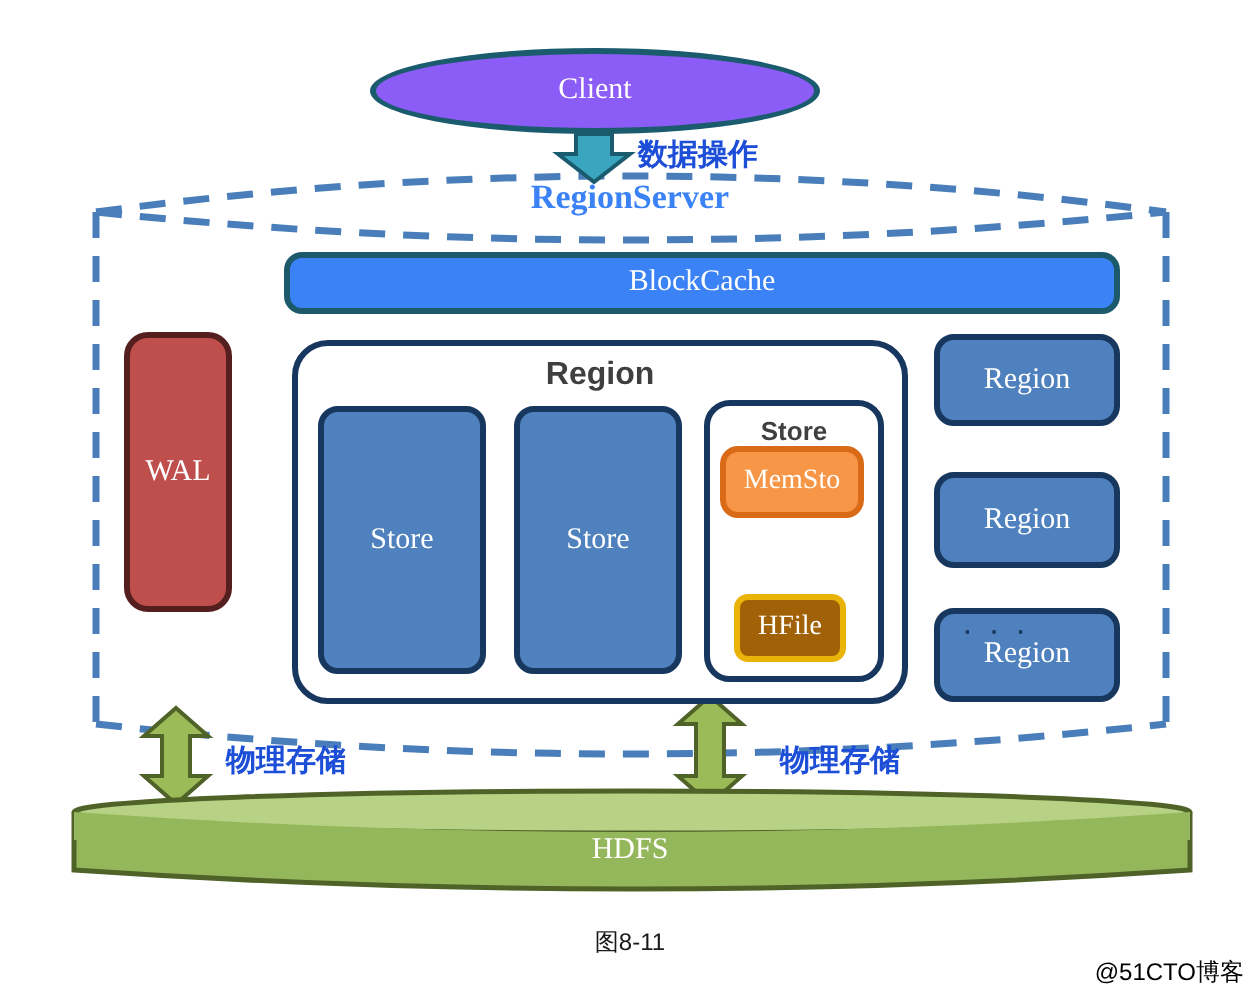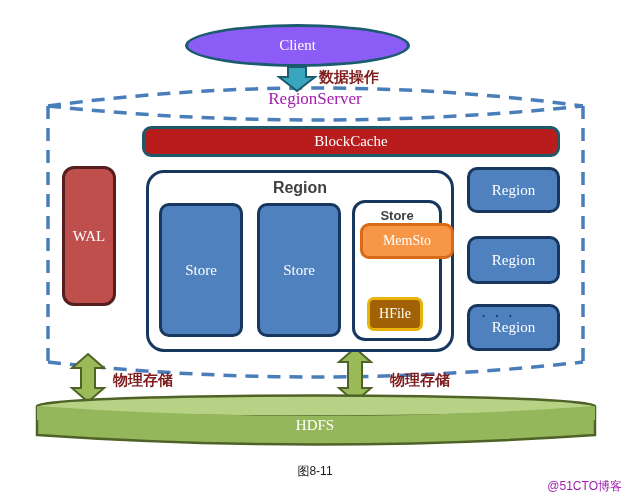--- a/index.html
+++ b/index.html
@@ -10,21 +10,21 @@
   .layer{position:absolute;left:0;top:0;width:630px;height:500px;}
   .node{
     position:absolute;display:flex;align-items:center;justify-content:center;
     color:#ffffff;font-size:15px;box-sizing:border-box;
     font-family:"Liberation Serif",serif;
   }
   .ellipse{
     background:#8b5cf6;border:3px solid #1A5B6E;border-radius:50%;
   }
   .teal-bar{
-    background:#b91c1c;border:3px solid #1C5A6B;border-radius:9px;
+    background:#3b82f6;border:3px solid #1C5A6B;border-radius:9px;
   }
   .red-box{
     background:#BF4F4C;border:3px solid #541F1E;border-radius:12px;
   }
   .blue-box{
     background:#4E81BD;border:3px solid #17375E;border-radius:10px;
   }
   .white-box{
     background:#ffffff;border:3px solid #17375E;border-radius:18px;
     color:#3F3F3F;align-items:flex-start;
@@ -33,38 +33,38 @@
     background:#F79646;border:3px solid #D96A18;border-radius:9px;font-size:14px;
   }
   .purple-box{
     background:#a16207;border:3px solid #eab308;border-radius:7px;font-size:14px;
   }
   .box-title{
     font-family:"Liberation Sans",sans-serif;font-weight:bold;color:#3F3F3F;
   }
   .label-zh{
     position:absolute;font-family:"Liberation Sans",sans-serif;
-    font-weight:bold;color:#7f1d1d;font-size:15px;
+    font-weight:bold;color:#1d4ed8;font-size:15px;
   }
   .rs-title{
     position:absolute;left:0;width:630px;text-align:center;
-    font-family:"Liberation Serif",serif;font-weight:normal;
-    color:#a21caf;font-size:17px;
+    font-family:"Liberation Serif",serif;font-weight:bold;
+    color:#3b82f6;font-size:17px;
   }
   .dots{
     position:absolute;left:12px;top:2px;color:#17375E;font-size:12px;
     font-weight:bold;letter-spacing:3px;font-family:"Liberation Sans",sans-serif;
   }
   .caption{
     position:absolute;left:0;top:463px;width:630px;text-align:center;
     font-family:"Liberation Sans",sans-serif;font-size:12px;color:#1a1a1a;
   }
   .watermark{
     position:absolute;right:8px;top:478px;
-    font-family:"Liberation Sans",sans-serif;font-size:12px;color:#a21caf;
+    font-family:"Liberation Sans",sans-serif;font-size:12px;color:#000000;
   }
 </style>
 </head>
 <body>
 
 <div class="canvas">
 
   <svg class="layer" viewBox="0 0 630 500">
 
     <g stroke="#4A7EBB" stroke-width="3.5" fill="none" stroke-dasharray="13 9">
@@ -113,21 +113,21 @@
   <div class="node blue-box" style="left:159px;top:203px;width:84px;height:134px;">
     <span>Store</span>
   </div>
   <div class="node blue-box" style="left:257px;top:203px;width:84px;height:134px;">
     <span>Store</span>
   </div>
 
   <div class="node white-box" style="left:352px;top:200px;width:90px;height:141px;border-radius:13px;justify-content:center;">
     <span class="box-title" style="font-size:13px;margin-top:5px;">Store</span>
   </div>
-  <div class="node orange-box" style="left:360px;top:223px;width:94px;height:36px;">
+  <div class="node orange-box" style="left:360px;top:223px;width:72px;height:36px;">
     <span>MemSto</span>
   </div>
   <div class="node purple-box" style="left:367px;top:297px;width:56px;height:34px;">
     <span>HFile</span>
   </div>
 
   <div class="node blue-box" style="left:467px;top:167px;width:93px;height:46px;">
     <span>Region</span>
   </div>
   <div class="node blue-box" style="left:467px;top:236px;width:93px;height:48px;">

